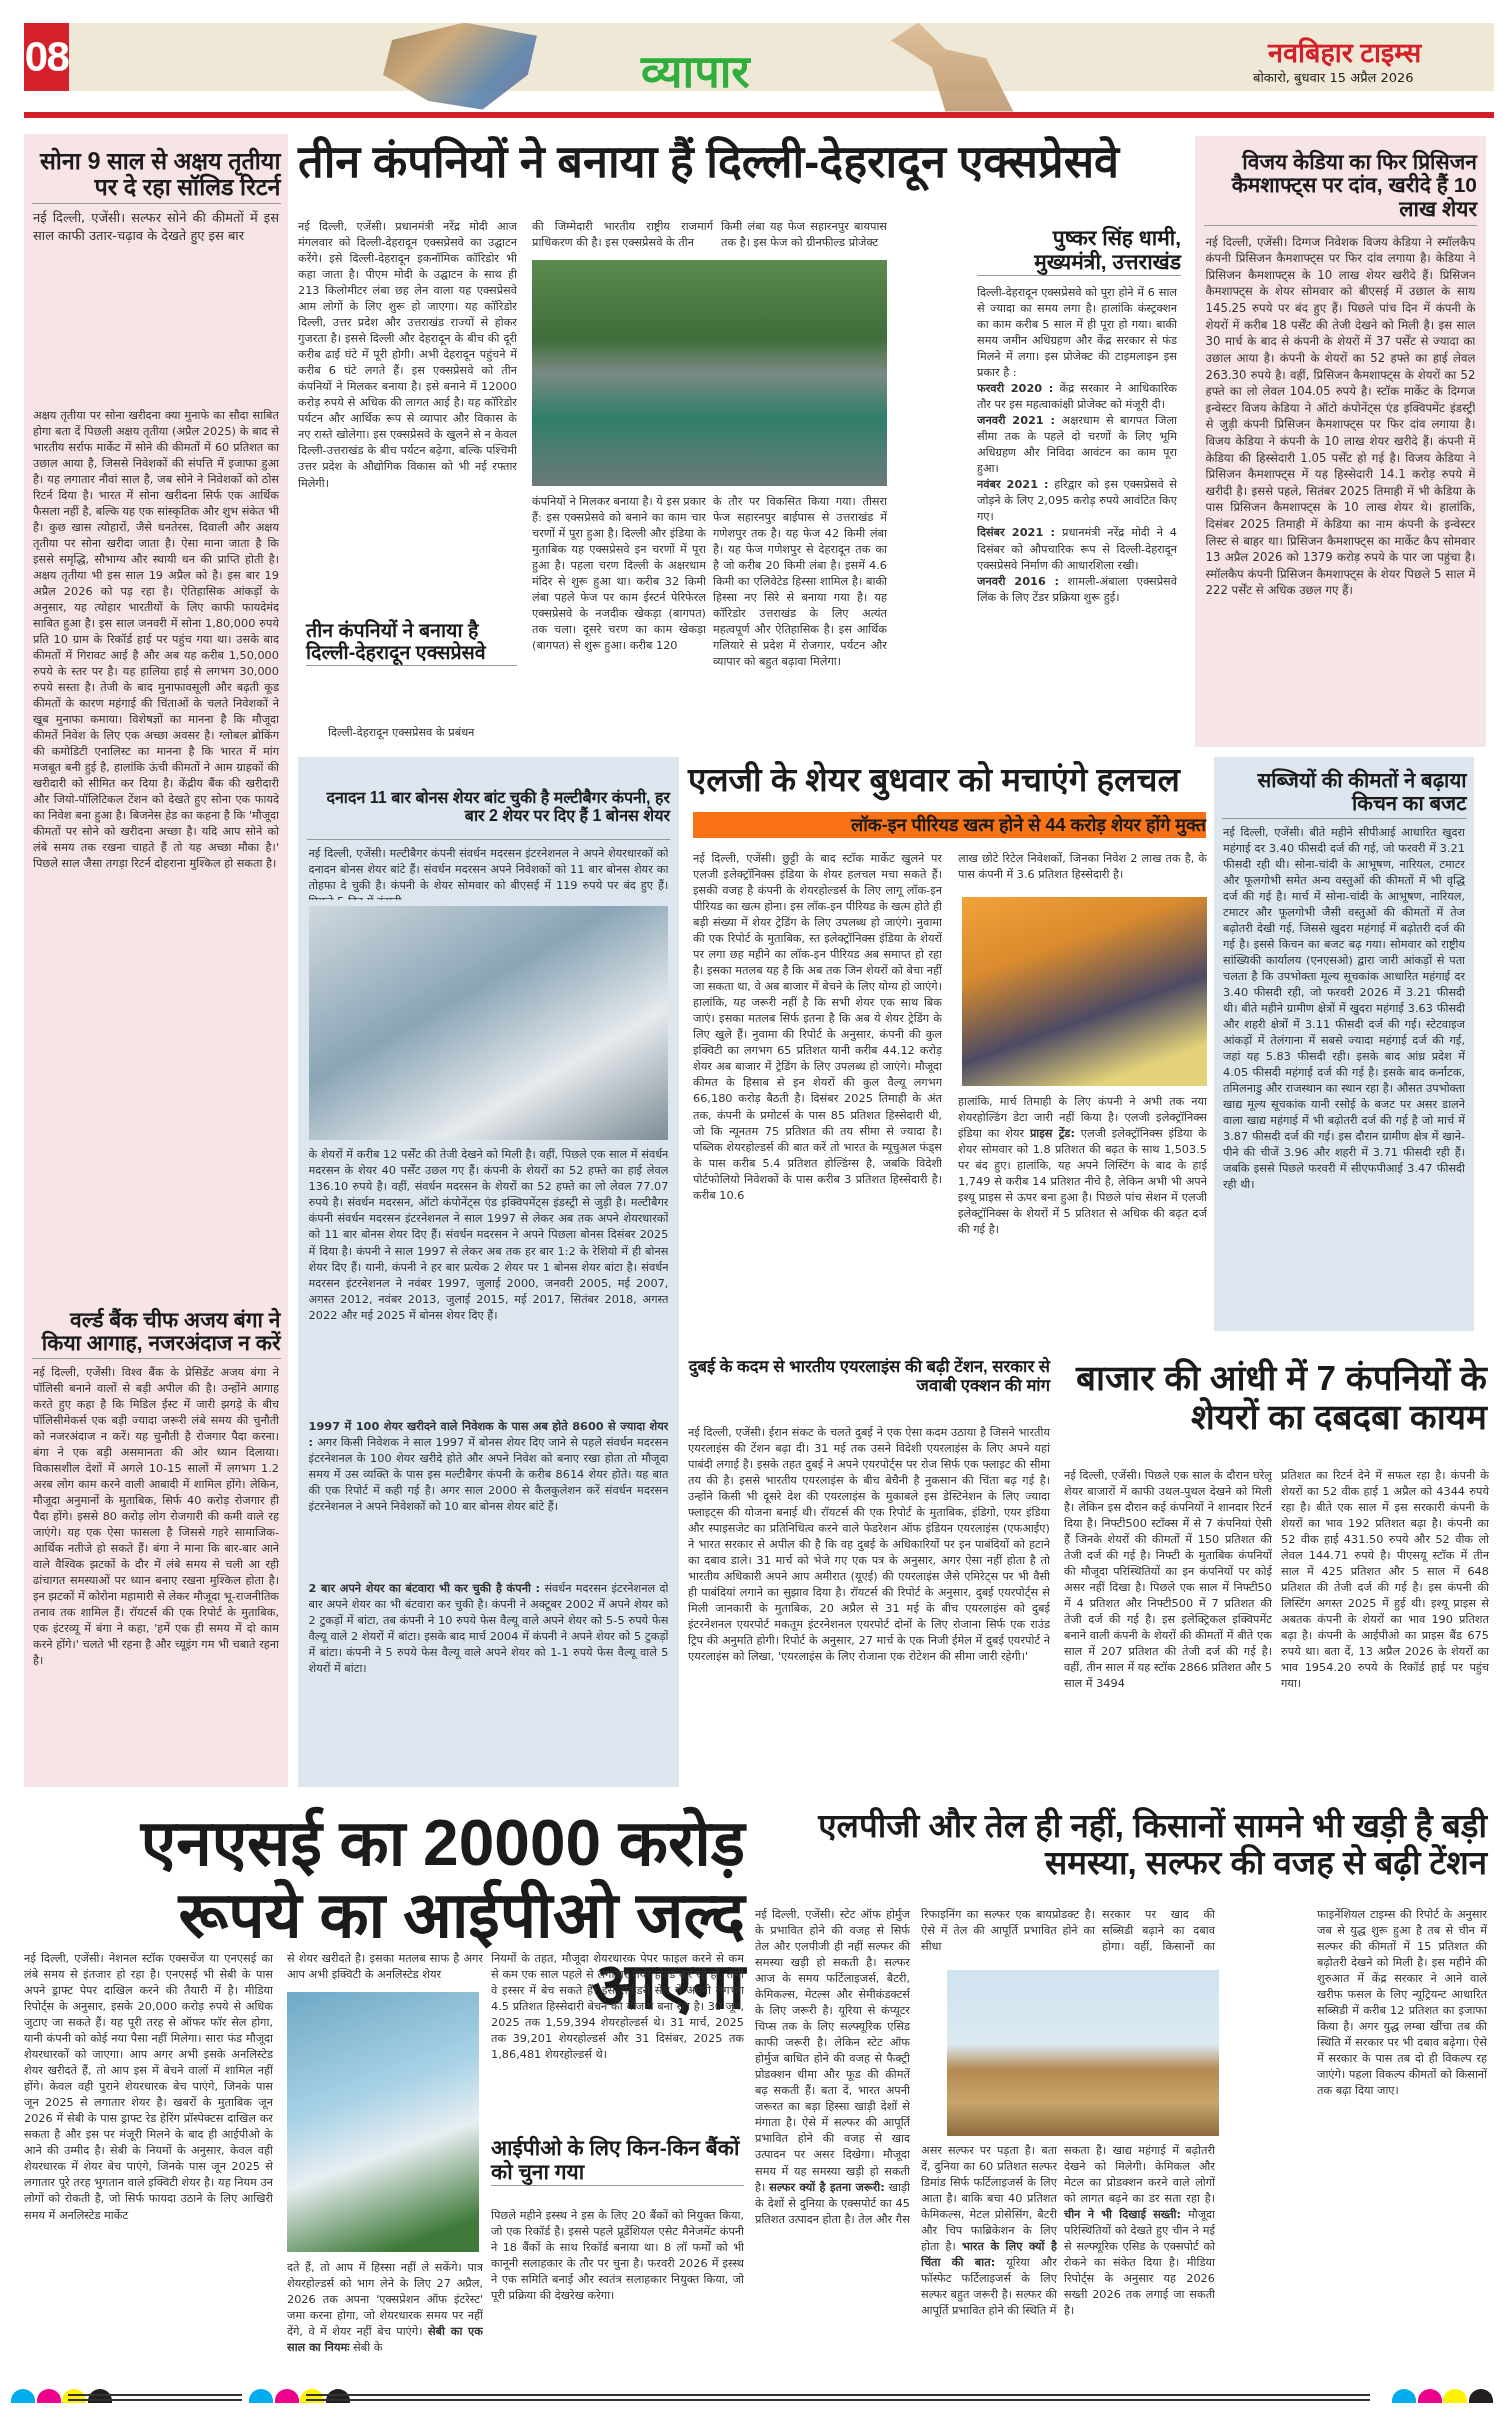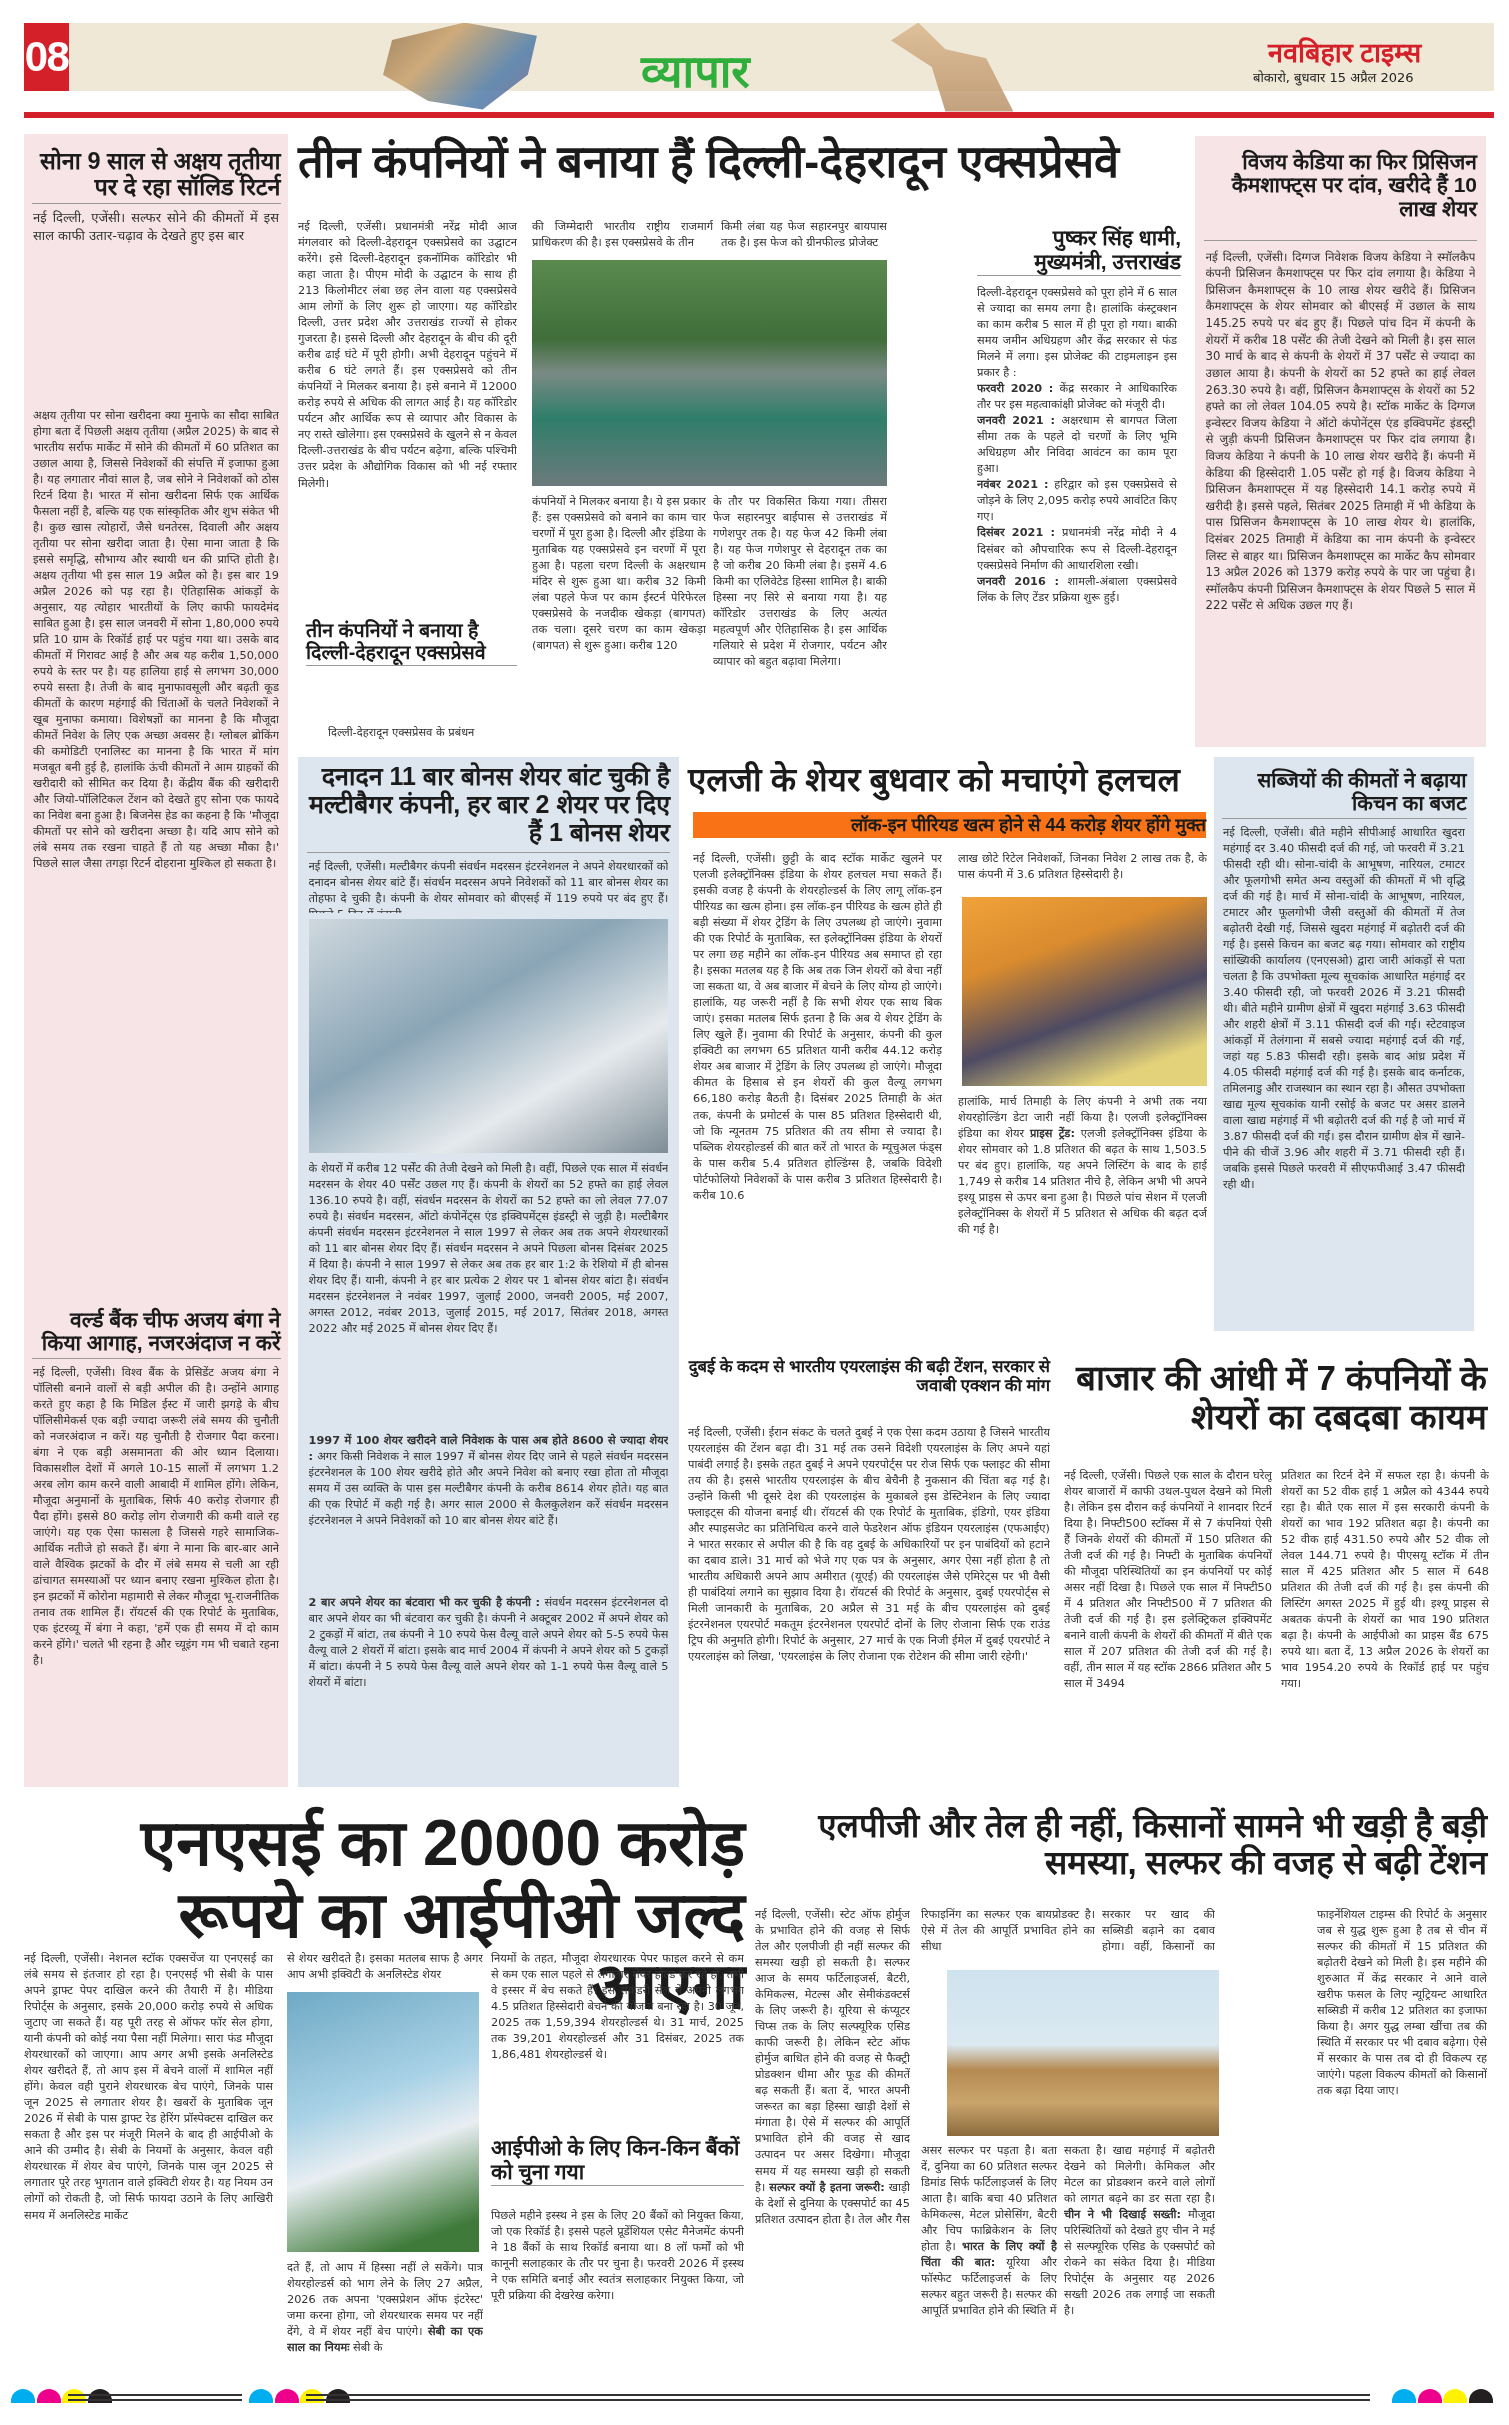--- a/index.html
+++ b/index.html
@@ -67,26 +67,26 @@
 <div class="abs body" style="left:977px;top:285px;width:200px;height:445px;font-size:11.3px">
   <div>दिल्ली-देहरादून एक्सप्रेसवे को पूरा होने में 6 साल से ज्यादा का समय लगा है। हालांकि कंस्ट्रक्शन का काम करीब 5 साल में ही पूरा हो गया। बाकी समय जमीन अधिग्रहण और केंद्र सरकार से फंड मिलने में लगा। इस प्रोजेक्ट की टाइमलाइन इस प्रकार है :</div>
   <div><b>फरवरी 2020 :</b> <span>केंद्र सरकार ने आधिकारिक तौर पर इस महत्वाकांक्षी प्रोजेक्ट को मंजूरी दी।</span></div>
   <div><b>जनवरी 2021 :</b> <span>अक्षरधाम से बागपत जिला सीमा तक के पहले दो चरणों के लिए भूमि अधिग्रहण और निविदा आवंटन का काम पूरा हुआ।</span></div>
   <div><b>नवंबर 2021 :</b> <span>हरिद्वार को इस एक्सप्रेसवे से जोड़ने के लिए 2,095 करोड़ रुपये आवंटित किए गए।</span></div>
   <div><b>दिसंबर 2021 :</b> <span>प्रधानमंत्री नरेंद्र मोदी ने 4 दिसंबर को औपचारिक रूप से दिल्ली-देहरादून एक्सप्रेसवे निर्माण की आधारशिला रखी।</span></div>
   <div><b>जनवरी 2016 :</b> <span>शामली-अंबाला एक्सप्रेसवे लिंक के लिए टेंडर प्रक्रिया शुरू हुई।</span></div>
 </div>
 
 <div class="abs pinkbox" style="left:1195px;top:136px;width:291px;height:611px">
-  <div class="hl rule" style="margin:13.6px 9px 0;padding-bottom:20px;font-size:21px">विजय केडिया का फिर प्रिसिजन कैमशाफ्ट्स पर दांव, खरीदे हैं 10 लाख शेयर</div>
+  <div class="hl rule" style="margin:13.6px 9px 0;padding-bottom:5px;font-size:21px">विजय केडिया का फिर प्रिसिजन कैमशाफ्ट्स पर दांव, खरीदे हैं 10 लाख शेयर</div>
   <div class="body" style="margin:7.5px 10.6px 0;height:498px;font-size:11.7px">नई दिल्ली, एजेंसी। दिग्गज निवेशक विजय केडिया ने स्मॉलकैप कंपनी प्रिसिजन कैमशाफ्ट्स पर फिर दांव लगाया है। केडिया ने प्रिसिजन कैमशाफ्ट्स के 10 लाख शेयर खरीदे हैं। प्रिसिजन कैमशाफ्ट्स के शेयर सोमवार को बीएसई में उछाल के साथ 145.25 रुपये पर बंद हुए हैं। पिछले पांच दिन में कंपनी के शेयरों में करीब 18 पर्सेंट की तेजी देखने को मिली है। इस साल 30 मार्च के बाद से कंपनी के शेयरों में 37 पर्सेंट से ज्यादा का उछाल आया है। कंपनी के शेयरों का 52 हफ्ते का हाई लेवल 263.30 रुपये है। वहीं, प्रिसिजन कैमशाफ्ट्स के शेयरों का 52 हफ्ते का लो लेवल 104.05 रुपये है। स्टॉक मार्केट के दिग्गज इन्वेस्टर विजय केडिया ने ऑटो कंपोनेंट्स एंड इक्विपमेंट इंडस्ट्री से जुड़ी कंपनी प्रिसिजन कैमशाफ्ट्स पर फिर दांव लगाया है। विजय केडिया ने कंपनी के 10 लाख शेयर खरीदे हैं। कंपनी में केडिया की हिस्सेदारी 1.05 पर्सेंट हो गई है। विजय केडिया ने प्रिसिजन कैमशाफ्ट्स में यह हिस्सेदारी 14.1 करोड़ रुपये में खरीदी है। इससे पहले, सितंबर 2025 तिमाही में भी केडिया के पास प्रिसिजन कैमशाफ्ट्स के 10 लाख शेयर थे। हालांकि, दिसंबर 2025 तिमाही में केडिया का नाम कंपनी के इन्वेस्टर लिस्ट से बाहर था। प्रिसिजन कैमशाफ्ट्स का मार्केट कैप सोमवार 13 अप्रैल 2026 को 1379 करोड़ रुपये के पार जा पहुंचा है। स्मॉलकैप कंपनी प्रिसिजन कैमशाफ्ट्स के शेयर पिछले 5 साल में 222 पर्सेंट से अधिक उछल गए हैं।</div>
 </div>
 
 <div class="abs bluebox" style="left:298px;top:757px;width:381px;height:1030px">
-  <div class="hl rule" style="margin:5px 9px 0;padding-bottom:6px;font-size:25px">दनादन 11 बार बोनस शेयर बांट चुकी है मल्टीबैगर कंपनी, हर बार 2 शेयर पर दिए हैं 1 बोनस शेयर</div>
+  <div class="hl rule" style="margin:32px 9px 0;padding-bottom:14px;font-size:16px">दनादन 11 बार बोनस शेयर बांट चुकी है मल्टीबैगर कंपनी, हर बार 2 शेयर पर दिए हैं 1 बोनस शेयर</div>
   <div class="body" style="margin:6px 10.6px 0;height:54px">नई दिल्ली, एजेंसी। मल्टीबैगर कंपनी संवर्धन मदरसन इंटरनेशनल ने अपने शेयरधारकों को दनादन बोनस शेयर बांटे हैं। संवर्धन मदरसन अपने निवेशकों को 11 बार बोनस शेयर का तोहफा दे चुकी है। कंपनी के शेयर सोमवार को बीएसई में 119 रुपये पर बंद हुए हैं। पिछले 5 दिन में कंपनी</div>
   <div class="img photo-hand" style="margin:6px 10.6px 0;height:234px"></div>
   <div class="body" style="margin:7.5px 10.6px 0;height:272px">के शेयरों में करीब 12 पर्सेंट की तेजी देखने को मिली है। वहीं, पिछले एक साल में संवर्धन मदरसन के शेयर 40 पर्सेंट उछल गए हैं। कंपनी के शेयरों का 52 हफ्ते का हाई लेवल 136.10 रुपये है। वहीं, संवर्धन मदरसन के शेयरों का 52 हफ्ते का लो लेवल 77.07 रुपये है। संवर्धन मदरसन, ऑटो कंपोनेंट्स एंड इक्विपमेंट्स इंडस्ट्री से जुड़ी है। मल्टीबैगर कंपनी संवर्धन मदरसन इंटरनेशनल ने साल 1997 से लेकर अब तक अपने शेयरधारकों को 11 बार बोनस शेयर दिए हैं। संवर्धन मदरसन ने अपने पिछला बोनस दिसंबर 2025 में दिया है। कंपनी ने साल 1997 से लेकर अब तक हर बार 1:2 के रेशियो में ही बोनस शेयर दिए हैं। यानी, कंपनी ने हर बार प्रत्येक 2 शेयर पर 1 बोनस शेयर बांटा है। संवर्धन मदरसन इंटरनेशनल ने नवंबर 1997, जुलाई 2000, जनवरी 2005, मई 2007, अगस्त 2012, नवंबर 2013, जुलाई 2015, मई 2017, सितंबर 2018, अगस्त 2022 और मई 2025 में बोनस शेयर दिए हैं।</div>
   <div class="body" style="margin:0 10.6px;height:162px"><b>1997 में 100 शेयर खरीदने वाले निवेशक के पास अब होते 8600 से ज्यादा शेयर :</b> <span>अगर किसी निवेशक ने साल 1997 में बोनस शेयर दिए जाने से पहले संवर्धन मदरसन इंटरनेशनल के 100 शेयर खरीदे होते और अपने निवेश को बनाए रखा होता तो मौजूदा समय में उस व्यक्ति के पास इस मल्टीबैगर कंपनी के करीब 8614 शेयर होते। यह बात की एक रिपोर्ट में कही गई है। अगर साल 2000 से कैलकुलेशन करें संवर्धन मदरसन इंटरनेशनल ने अपने निवेशकों को 10 बार बोनस शेयर बांटे हैं।</span></div>
   <div class="body" style="margin:0 10.6px;height:113px"><b>2 बार अपने शेयर का बंटवारा भी कर चुकी है कंपनी :</b> <span>संवर्धन मदरसन इंटरनेशनल दो बार अपने शेयर का भी बंटवारा कर चुकी है। कंपनी ने अक्टूबर 2002 में अपने शेयर को 2 टुकड़ों में बांटा, तब कंपनी ने 10 रुपये फेस वैल्यू वाले अपने शेयर को 5-5 रुपये फेस वैल्यू वाले 2 शेयरों में बांटा। इसके बाद मार्च 2004 में कंपनी ने अपने शेयर को 5 टुकड़ों में बांटा। कंपनी ने 5 रुपये फेस वैल्यू वाले अपने शेयर को 1-1 रुपये फेस वैल्यू वाले 5 शेयरों में बांटा।</span></div>
 </div>
 
 <div class="abs hl" style="left:688px;top:762px;width:521px;font-size:33px;text-align:left">एलजी के शेयर बुधवार को मचाएंगे हलचल</div>
 <div class="abs yellowbar hl" style="left:693px;top:812px;width:513px;font-size:18px;padding:3px 0">लॉक-इन पीरियड खत्म होने से 44 करोड़ शेयर होंगे मुक्त</div>
 <div class="abs body" style="left:693px;top:851px;width:249px;height:483px">नई दिल्ली, एजेंसी। छुट्टी के बाद स्टॉक मार्केट खुलने पर एलजी इलेक्ट्रॉनिक्स इंडिया के शेयर हलचल मचा सकते हैं। इसकी वजह है कंपनी के शेयरहोल्डर्स के लिए लागू लॉक-इन पीरियड का खत्म होना। इस लॉक-इन पीरियड के खत्म होते ही बड़ी संख्या में शेयर ट्रेडिंग के लिए उपलब्ध हो जाएंगे। नुवामा की एक रिपोर्ट के मुताबिक, स्त इलेक्ट्रॉनिक्स इंडिया के शेयरों पर लगा छह महीने का लॉक-इन पीरियड अब समाप्त हो रहा है। इसका मतलब यह है कि अब तक जिन शेयरों को बेचा नहीं जा सकता था, वे अब बाजार में बेचने के लिए योग्य हो जाएंगे। हालांकि, यह जरूरी नहीं है कि सभी शेयर एक साथ बिक जाएं। इसका मतलब सिर्फ इतना है कि अब ये शेयर ट्रेडिंग के लिए खुले हैं। नुवामा की रिपोर्ट के अनुसार, कंपनी की कुल इक्विटी का लगभग 65 प्रतिशत यानी करीब 44.12 करोड़ शेयर अब बाजार में ट्रेडिंग के लिए उपलब्ध हो जाएंगे। मौजूदा कीमत के हिसाब से इन शेयरों की कुल वैल्यू लगभग 66,180 करोड़ बैठती है। दिसंबर 2025 तिमाही के अंत तक, कंपनी के प्रमोटर्स के पास 85 प्रतिशत हिस्सेदारी थी, जो कि न्यूनतम 75 प्रतिशत की तय सीमा से ज्यादा है। पब्लिक शेयरहोल्डर्स की बात करें तो भारत के म्यूचुअल फंड्स के पास करीब 5.4 प्रतिशत होल्डिंग्स है, जबकि विदेशी पोर्टफोलियो निवेशकों के पास करीब 3 प्रतिशत हिस्सेदारी है। करीब 10.6</div>

